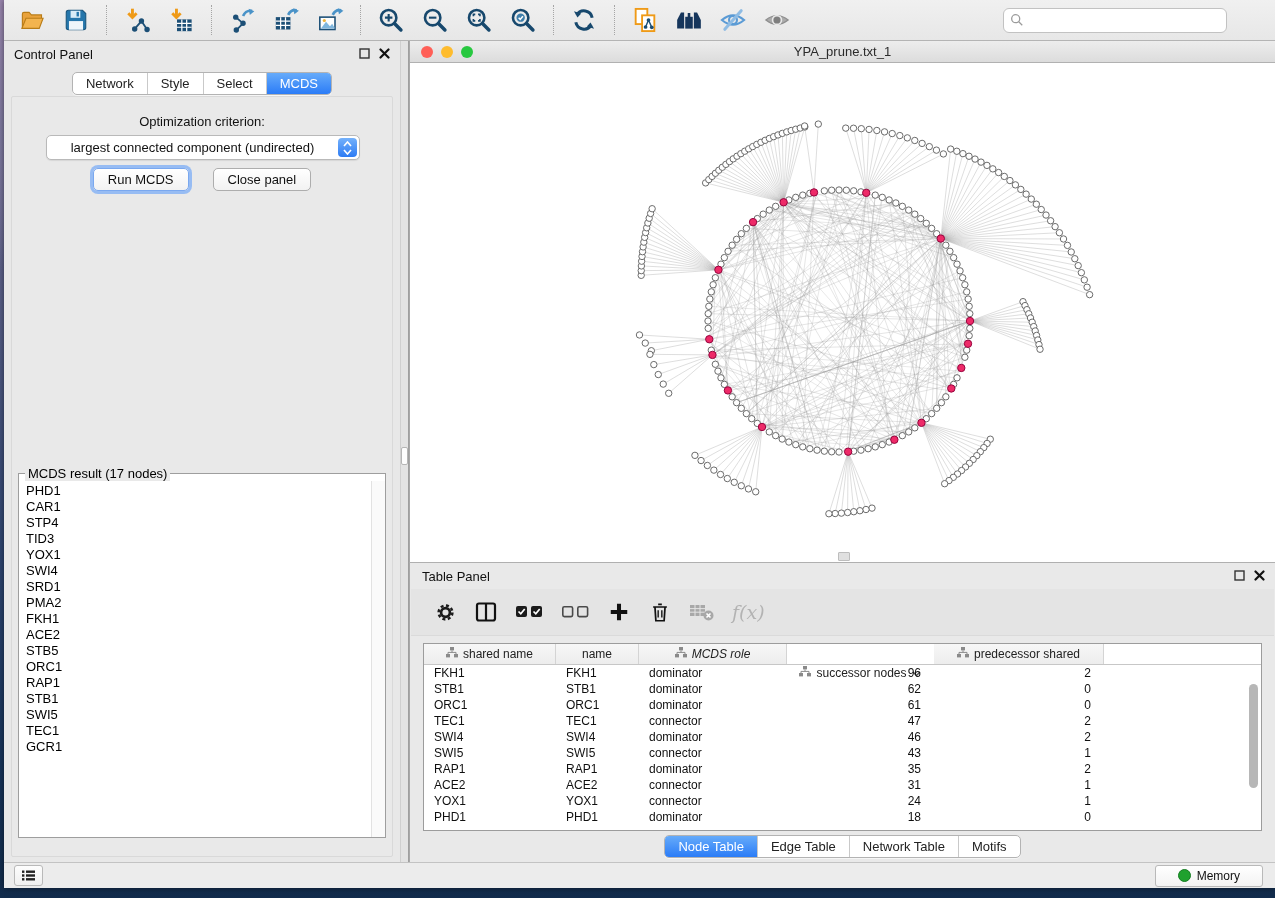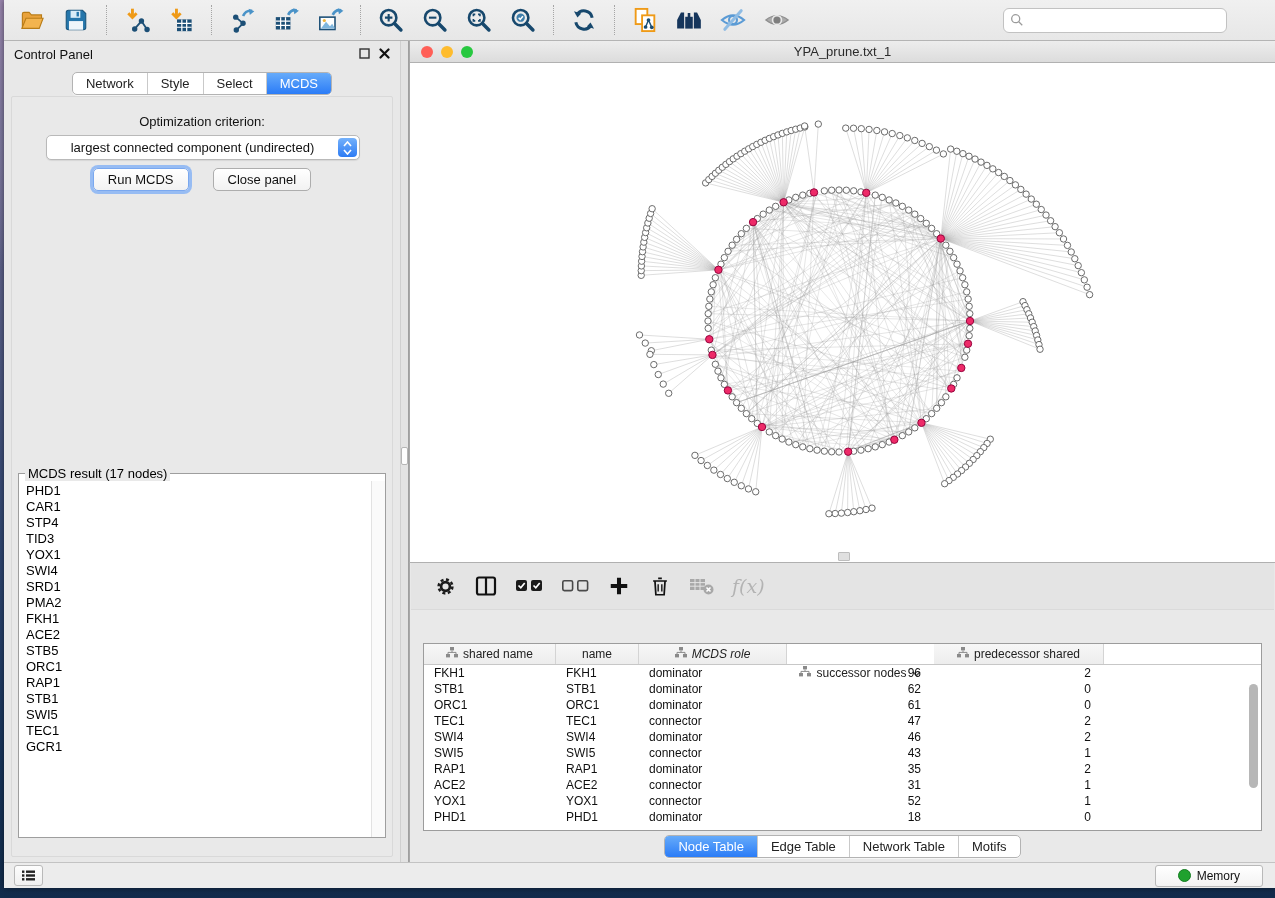--- a/index.html
+++ b/index.html
@@ -994,20 +994,31 @@
                 <circle cx="317.9056994035082" cy="327.4194236145498" r="3.7" fill="#ee2a68" stroke="#97053f" stroke-width="1"></circle>
                 <circle cx="302.46371675613204" cy="291.9052949084303" r="3.7" fill="#ee2a68" stroke="#97053f" stroke-width="1"></circle>
                 <circle cx="299.2748829948543" cy="276.23167622576864" r="3.7" fill="#ee2a68" stroke="#97053f" stroke-width="1"></circle>
               </g>
             </svg>
           <span class="hgrip"></span>
         </div>
       </div>
 
       <div class="table-panel">
+        <div class="tp-title">
+          <span class="lbl">Table Panel</span>
+          <span class="panel-btns">
+            <span><svg width="11" height="11" viewBox="0 0 11 11">
+                  <rect x="1" y="1" width="9" height="9" fill="none" stroke="#333" stroke-width="1.4"></rect>
+                </svg></span>
+            <span><svg width="11" height="11" viewBox="0 0 11 11">
+                  <path d="M1.5 1.5 9.5 9.5M9.5 1.5 1.5 9.5" stroke="#111" stroke-width="2.2" stroke-linecap="round"></path>
+                </svg></span>
+          </span>
+        </div>
         <div class="tp-toolbar">
           <span class="tp-icon">
             <svg width="23" height="23" viewBox="0 0 24 24">
                 <circle cx="12" cy="12" r="7.2" fill="none" stroke="#1b1b1b" stroke-width="2.6" stroke-dasharray="3.1 2.6"></circle>
                 <circle cx="12" cy="12" r="4.6" fill="none" stroke="#1b1b1b" stroke-width="2.8"></circle>
               </svg>
           </span>
           <span class="tp-icon">
             <svg width="24" height="24" viewBox="0 0 24 24">
                 <rect x="3" y="3.5" width="18" height="17" rx="2" fill="none" stroke="#111" stroke-width="2.2"></rect>
@@ -1159,21 +1170,21 @@
                 <div class="td l" style="width: 132px;">ACE2</div>
                 <div class="td l" style="width: 83px;">ACE2</div>
                 <div class="td l" style="width: 148px;">connector</div>
                 <div class="td r" style="width: 147px;">31</div>
                 <div class="td r" style="width: 170px;">1</div>
               </div>
               <div class="trow">
                 <div class="td l" style="width: 132px;">YOX1</div>
                 <div class="td l" style="width: 83px;">YOX1</div>
                 <div class="td l" style="width: 148px;">connector</div>
-                <div class="td r" style="width: 147px;">52</div>
+                <div class="td r" style="width: 147px;">24</div>
                 <div class="td r" style="width: 170px;">1</div>
               </div>
               <div class="trow">
                 <div class="td l" style="width: 132px;">PHD1</div>
                 <div class="td l" style="width: 83px;">PHD1</div>
                 <div class="td l" style="width: 148px;">dominator</div>
                 <div class="td r" style="width: 147px;">18</div>
                 <div class="td r" style="width: 170px;">0</div>
               </div>
             </div>

